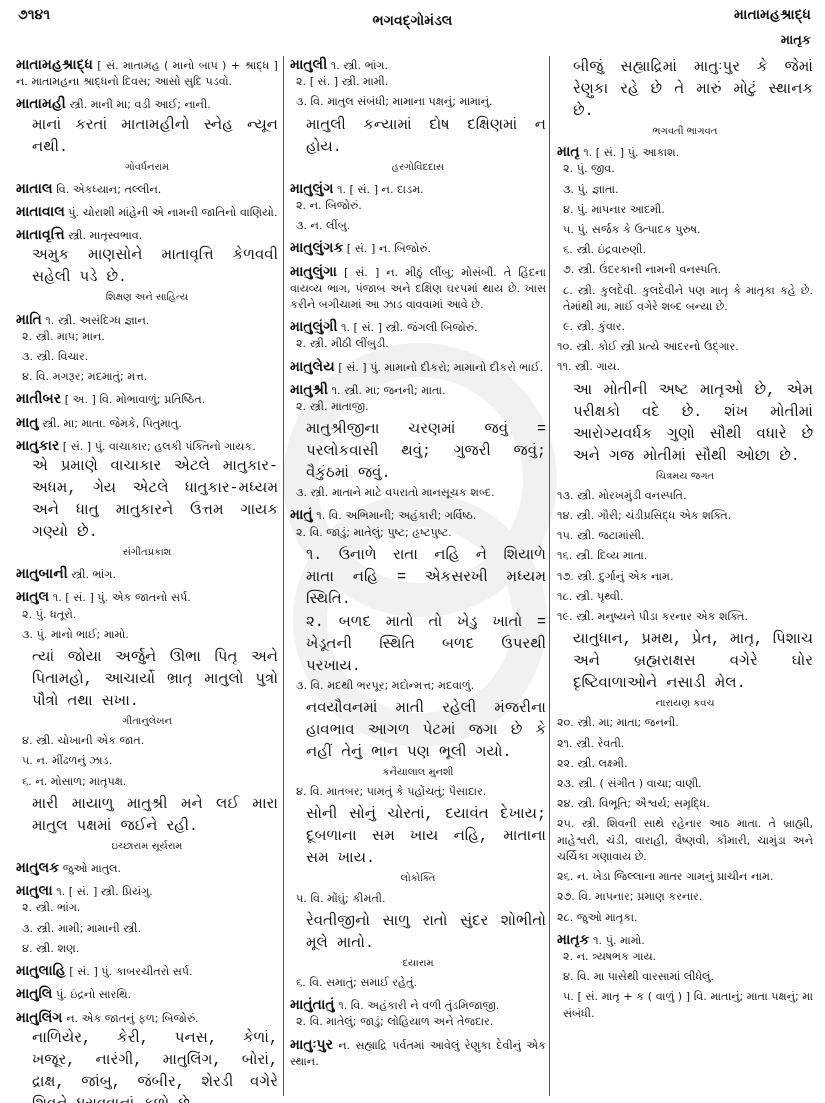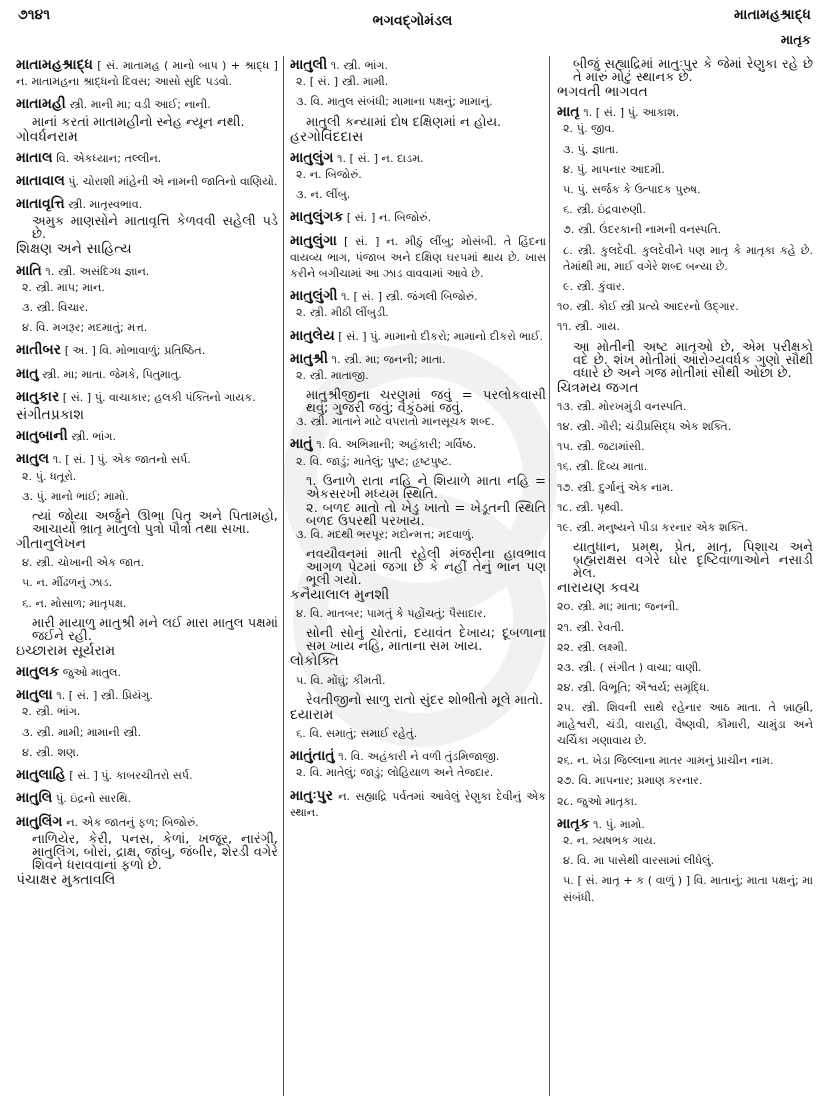--- a/index.html
+++ b/index.html
@@ -15,22 +15,22 @@
   .c1 { left: 16px; width: 262px; }
   .c2 { left: 290px; width: 256px; }
   .c3 { left: 557px; width: 256px; }
   .divider { position: absolute; top: 56px; width: 1px; height: 1040px; background: #555; }
   .d1 { left: 283px; }
   .d2 { left: 549px; }
   .entry { margin: 0 0 5px 0; text-align: justify; }
   .hw { font-weight: bold; font-size: 14px; }
   .sense { margin: 0 0 4px 0; padding-left: 6px; text-align: justify; }
   .sense.flush { padding-left: 0; }
-  .quote { font-size: 13px; padding-left: 16px; margin: 1px 0 0 0; text-align: justify; line-height: 13px; }
-  .src { font-size: 14px; text-align: left; margin: 0 0 4px 0; }
+  .quote { font-size: 15px; padding-left: 16px; margin: 1px 0 0 0; text-align: justify; line-height: 22px; font-family: Liberation Mono, monospace; }
+  .src { font-size: 10px; text-align: center; margin: 0 0 4px 0; }
 </style>
 </head>
 <body>
 
 <svg class="watermark" viewBox="0 0 340 420">
   <circle cx="170" cy="150" r="120" fill="none" stroke="#f1f1f1" stroke-width="34"></circle>
   <circle cx="170" cy="290" r="110" fill="none" stroke="#f1f1f1" stroke-width="34"></circle>
 </svg>
 
 <div class="header">
@@ -79,20 +79,21 @@
     <span class="hw">માતીબર</span>
     <span>[ અ. ] વિ. મોભાવાળું; પ્રતિષ્ઠિત.</span>
   </div>
   <div class="entry">
     <span class="hw">માતુ</span>
     <span>સ્ત્રી. મા; માતા. જેમકે, પિતુમાતુ.</span>
   </div>
   <div class="entry">
     <span class="hw">માતુકાર</span>
     <span>[ સં. ] પું. વાચાકાર; હલકી પંક્તિનો ગાયક.</span>
+    <div class="quote">એ પ્રમાણે વાચાકાર એટલે માતુકાર-અધમ, ગેય એટલે ધાતુકાર-મધ્યમ અને ધાતુ માતુકારને ઉત્તમ ગાયક ગણ્યો છે.</div>
     <div class="src">સંગીતપ્રકાશ</div>
   </div>
   <div class="entry">
     <span class="hw">માતુબાની</span>
     <span>સ્ત્રી. ભાંગ.</span>
   </div>
   <div class="entry">
     <span class="hw">માતુલ</span>
     <span>૧. [ સં. ] પું. એક જાતનો સર્પ.</span>
     <div class="sense">૨. પું. ધતૂરો.</div>

